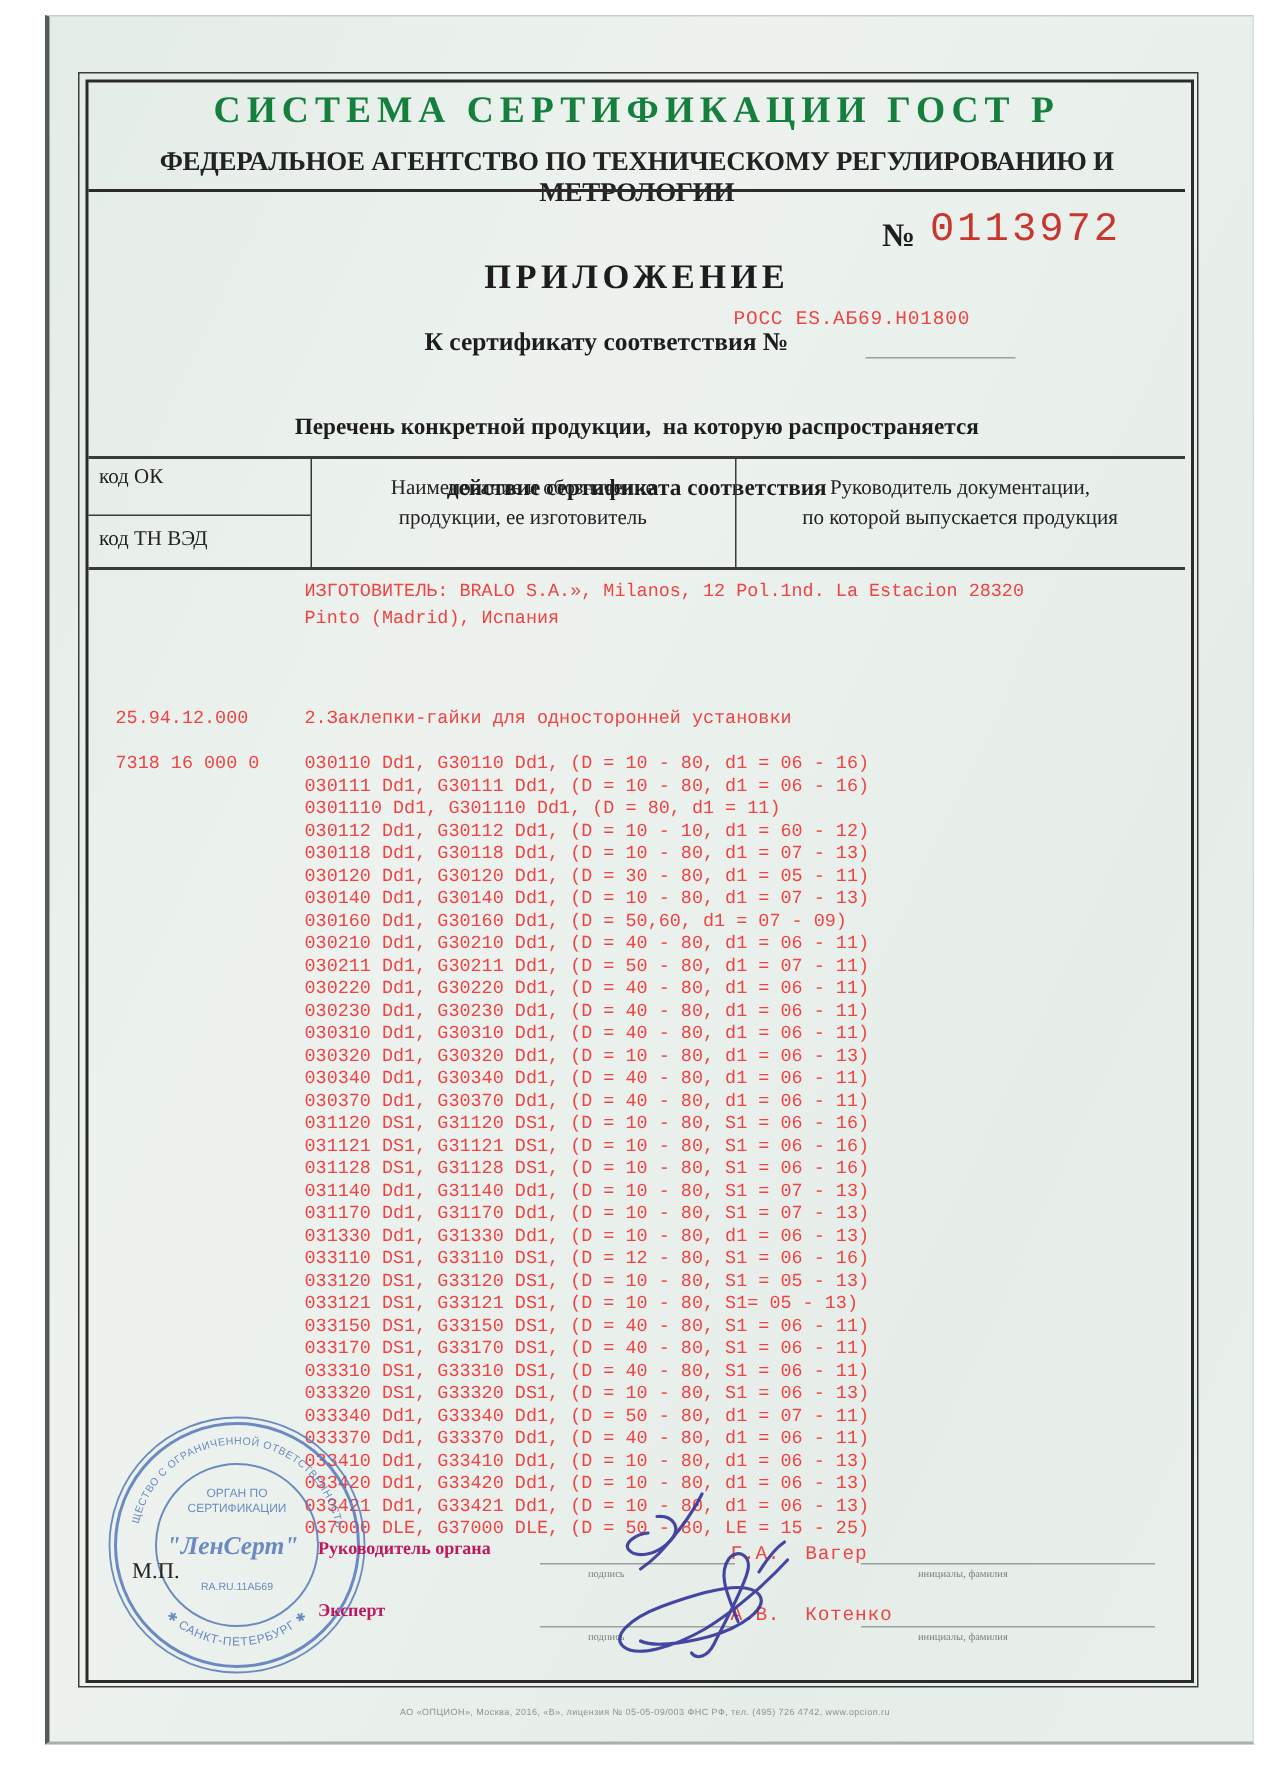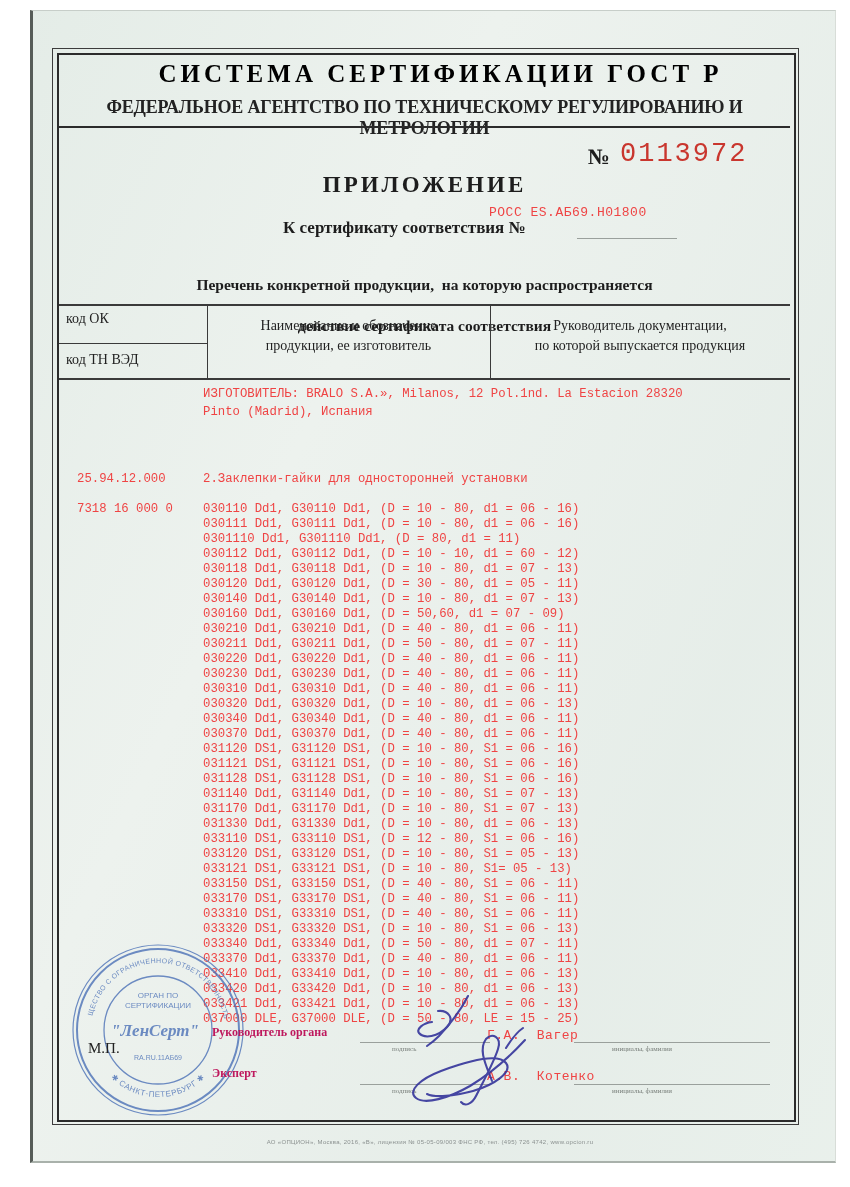--- a/index.html
+++ b/index.html
@@ -15,21 +15,21 @@
          border-top:1px solid #c7cec9;
          border-right:1px solid #d8ddd8;
          border-bottom:2px solid #a9b1ab;}
   .frame-outer{left:52px;top:48px;width:745px;height:1075px;border:1px solid #3c3c3c;}
   .frame-inner{left:57px;top:53px;width:735px;height:1065px;border:2px solid #2b2b2b;}
   .hline{background:#3a3a3a;height:1px;}
   .vline{background:#3a3a3a;width:1px;}
   .grayline{background:#9aa09c;height:1px;}
   .center{text-align:center;}
   .mono{font-family:"Liberation Mono","DejaVu Sans Mono",monospace;color:#ef4444;white-space:pre;}
-  .sys-title{left:59px;top:60px;width:731px;font-size:25px;font-weight:700;letter-spacing:4px;color:#000000;margin-left:16px;}
+  .sys-title{left:59px;top:60px;width:731px;font-size:25px;font-weight:700;letter-spacing:4px;color:#15803d;}
   .agency{left:59px;top:97px;width:731px;font-size:18px;font-weight:700;letter-spacing:-0.2px;color:#222;}
   .numero-sign{left:588px;top:144px;font-size:22px;font-weight:700;}
   .blank-number{left:620px;top:139px;font-size:27px;letter-spacing:2px;color:#c9362e;}
   .doc-title{left:59px;top:172px;width:731px;font-size:23px;font-weight:700;letter-spacing:3px;}
   .cert-typed{left:489px;top:205px;font-size:13px;letter-spacing:.5px;}
   .cert-label{left:283px;top:218px;font-size:17px;font-weight:700;}
   .subtitle{left:59px;top:251px;width:731px;font-size:15.5px;font-weight:700;white-space:pre;}
   .th{font-size:14px;color:#222;}
   .code-line{height:15px;}
   .sig-label{font-size:12px;font-weight:700;color:#be185d;}

